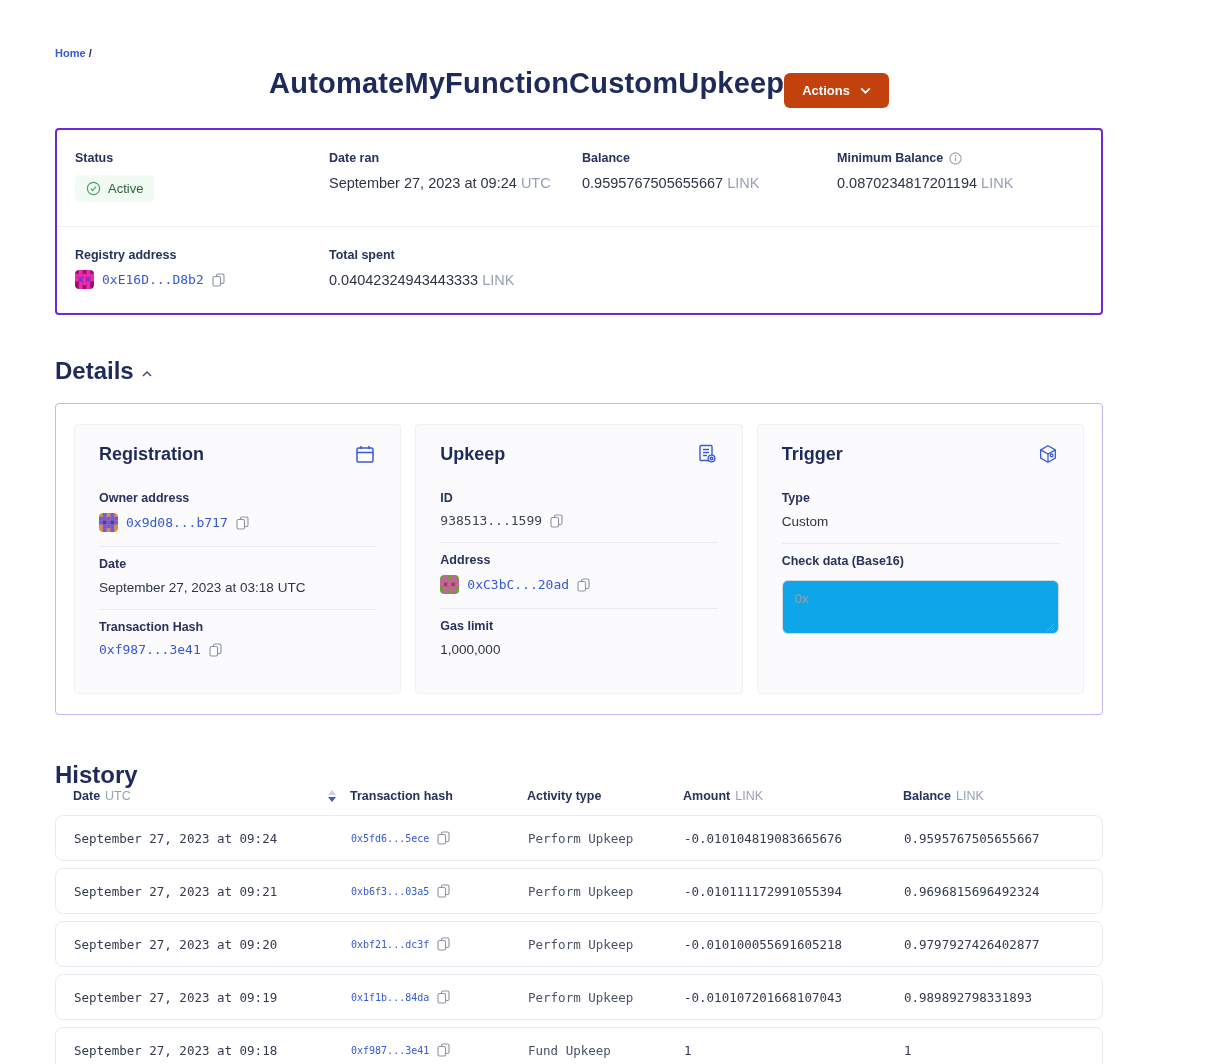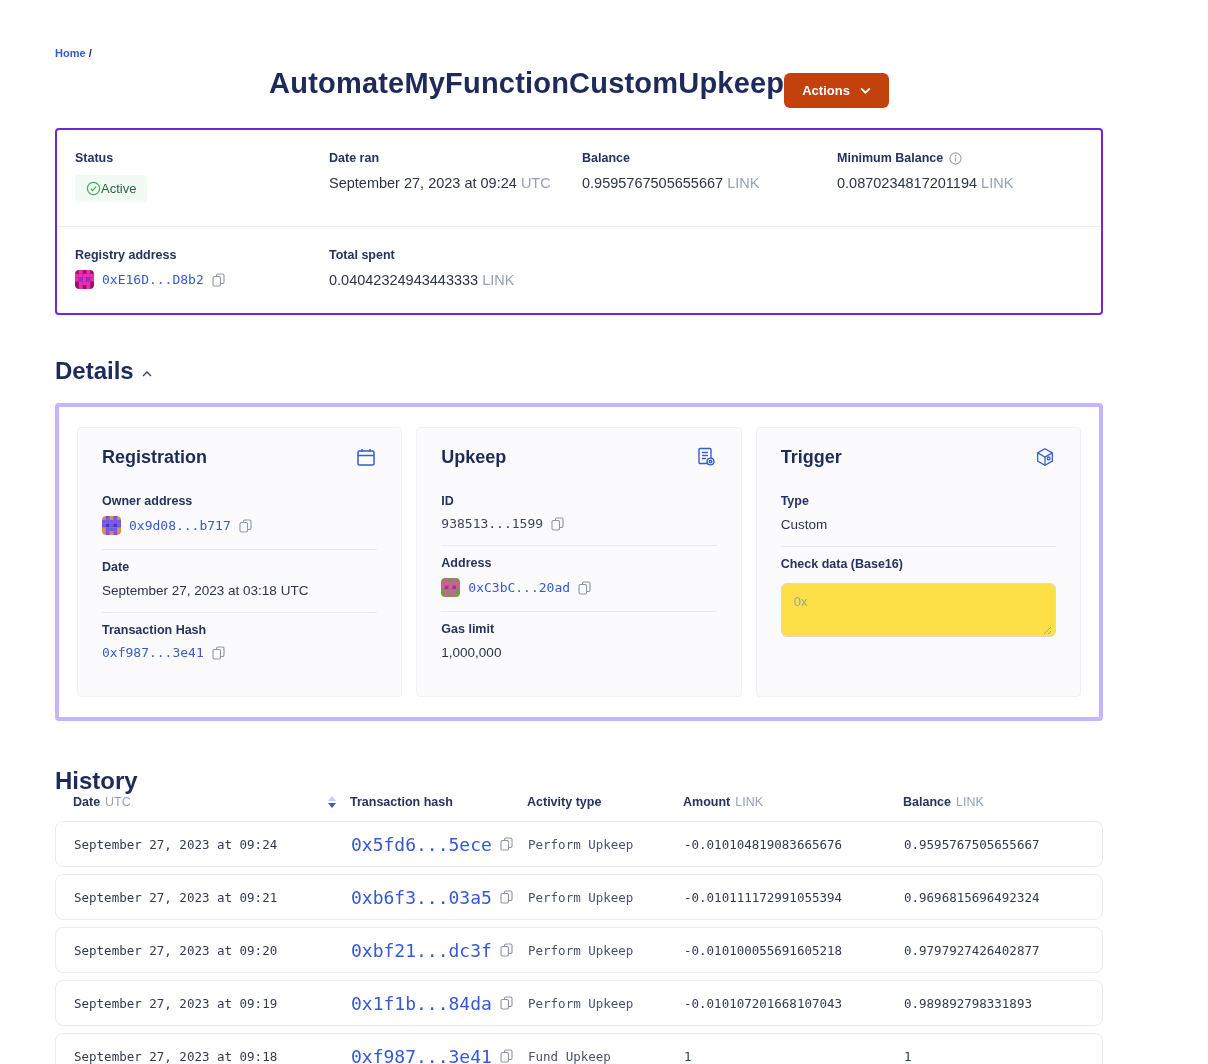--- a/index.html
+++ b/index.html
@@ -24,44 +24,44 @@
   }
 
   
   .summary-card { border:2px solid #6d28d9; border-radius:4px; margin-top:20px; }
   .summary-grid { display:grid; grid-template-columns: 254px 253px 255px 1fr; padding:21px 18px 24px 18px; }
   .field-label { font-size:12.5px; font-weight:bold; color:#27325d; display:flex; align-items:center; gap:6px; }
   .field-value { margin-top:10px; font-size:14.5px; color:#2e3446; }
   .unit { color:#98a0b3; }
   .divider { height:1px; background:#edeff5; }
   .badge {
-    display:inline-flex; align-items:center; background:#f1faf3;
+    display:inline-flex; align-items:center; gap:7px; background:#f1faf3;
     border-radius:4px; padding:6px 11px; font-size:13px; color:#2c5f3f; font-weight:normal;
   }
   .addr-row { display:flex; align-items:center; gap:8px; margin-top:8px; }
   .identicon { width:19px; height:19px; border-radius:4px; flex:none; }
   .hash-link { font-size:13px; color:#3558d4; text-decoration:none; cursor:pointer; }
   .copy-btn { background:none; border:none; cursor:pointer; display:inline-flex; padding:0; }
 
   
   .details-heading-row { display:flex; align-items:center; gap:8px; margin-top:42px; cursor:pointer; }
   h2 { font-size:24px; font-weight:bold; color:#1e2a5a; }
   .details-container {
-    border:4px solid #c4b5fd; border-radius:4px; margin-top:18px;
+    border:1px solid #c4b5fd; border-radius:4px; margin-top:18px;
     padding:20px 18px; display:grid; grid-template-columns:1fr 1fr 1fr; gap:14px;
   }
   .detail-card { background:#fbfbfd; border:1px solid #f0f1f5; border-radius:4px; padding:18px 24px 22px 24px; min-height:226px; }
   .detail-card-head { display:flex; justify-content:space-between; align-items:center; margin-bottom:16px; }
   .detail-card-head h3 { font-size:18px; font-weight:bold; color:#1e2a5a; }
   .fgroup { padding:10px 0 14px 0; }
   .fgroup + .fgroup { border-top:1px solid #e9ebf2; }
   .fgroup .field-value { margin-top:9px; font-size:13.5px; }
   .check-area-wrap { position:relative; margin-top:12px; }
   textarea.check-area {
-    width:100%; height:54px; resize:none; background:#fde047; border:1px solid #d7d9de;
+    width:100%; height:54px; resize:none; background:#0ea5e9; border:1px solid #d7d9de;
     border-radius:6px; padding:10px 12px; font-family:"Liberation Sans", sans-serif;
     font-size:13px; color:#3c4354;
   }
   textarea.check-area::placeholder { color:#9ba0ab; }
   .resize-grip { position:absolute; right:4px; bottom:6px; }
 
   
   .history-heading { margin-top:46px; }
   .thead, .trow {
     display:grid; grid-template-columns: 277px 177px 156px 220px 1fr;
@@ -73,21 +73,21 @@
   .th-date { display:flex; align-items:center; justify-content:space-between; padding-right:14px; cursor:pointer; }
   .sort-icon { display:flex; flex-direction:column; align-items:center; gap:2px; }
   .sort-up { width:0; height:0; border-left:4px solid transparent; border-right:4px solid transparent; border-bottom:5px solid #c7cfec; }
   .sort-down { width:0; height:0; border-left:4px solid transparent; border-right:4px solid transparent; border-top:5px solid #375bd2; }
   .trow {
     border:1px solid #e8ebf2; border-radius:8px; height:46px; margin-bottom:7px;
     font-size:12.5px; color:#333a4e; background:#fff;
   }
   .cell-activity { color:#4a5268; }
   .cell-hash { display:flex; align-items:center; gap:8px; }
-  .cell-hash .hash-link { font-size:18px;text-align:right; }
+  .cell-hash .hash-link { font-size:10px;text-align:right; }
 
   svg { display:block; }
 </style>
 </head>
 <body>
 
 <div class="page">
 
   <div class="breadcrumb">
     <a>Home</a>

